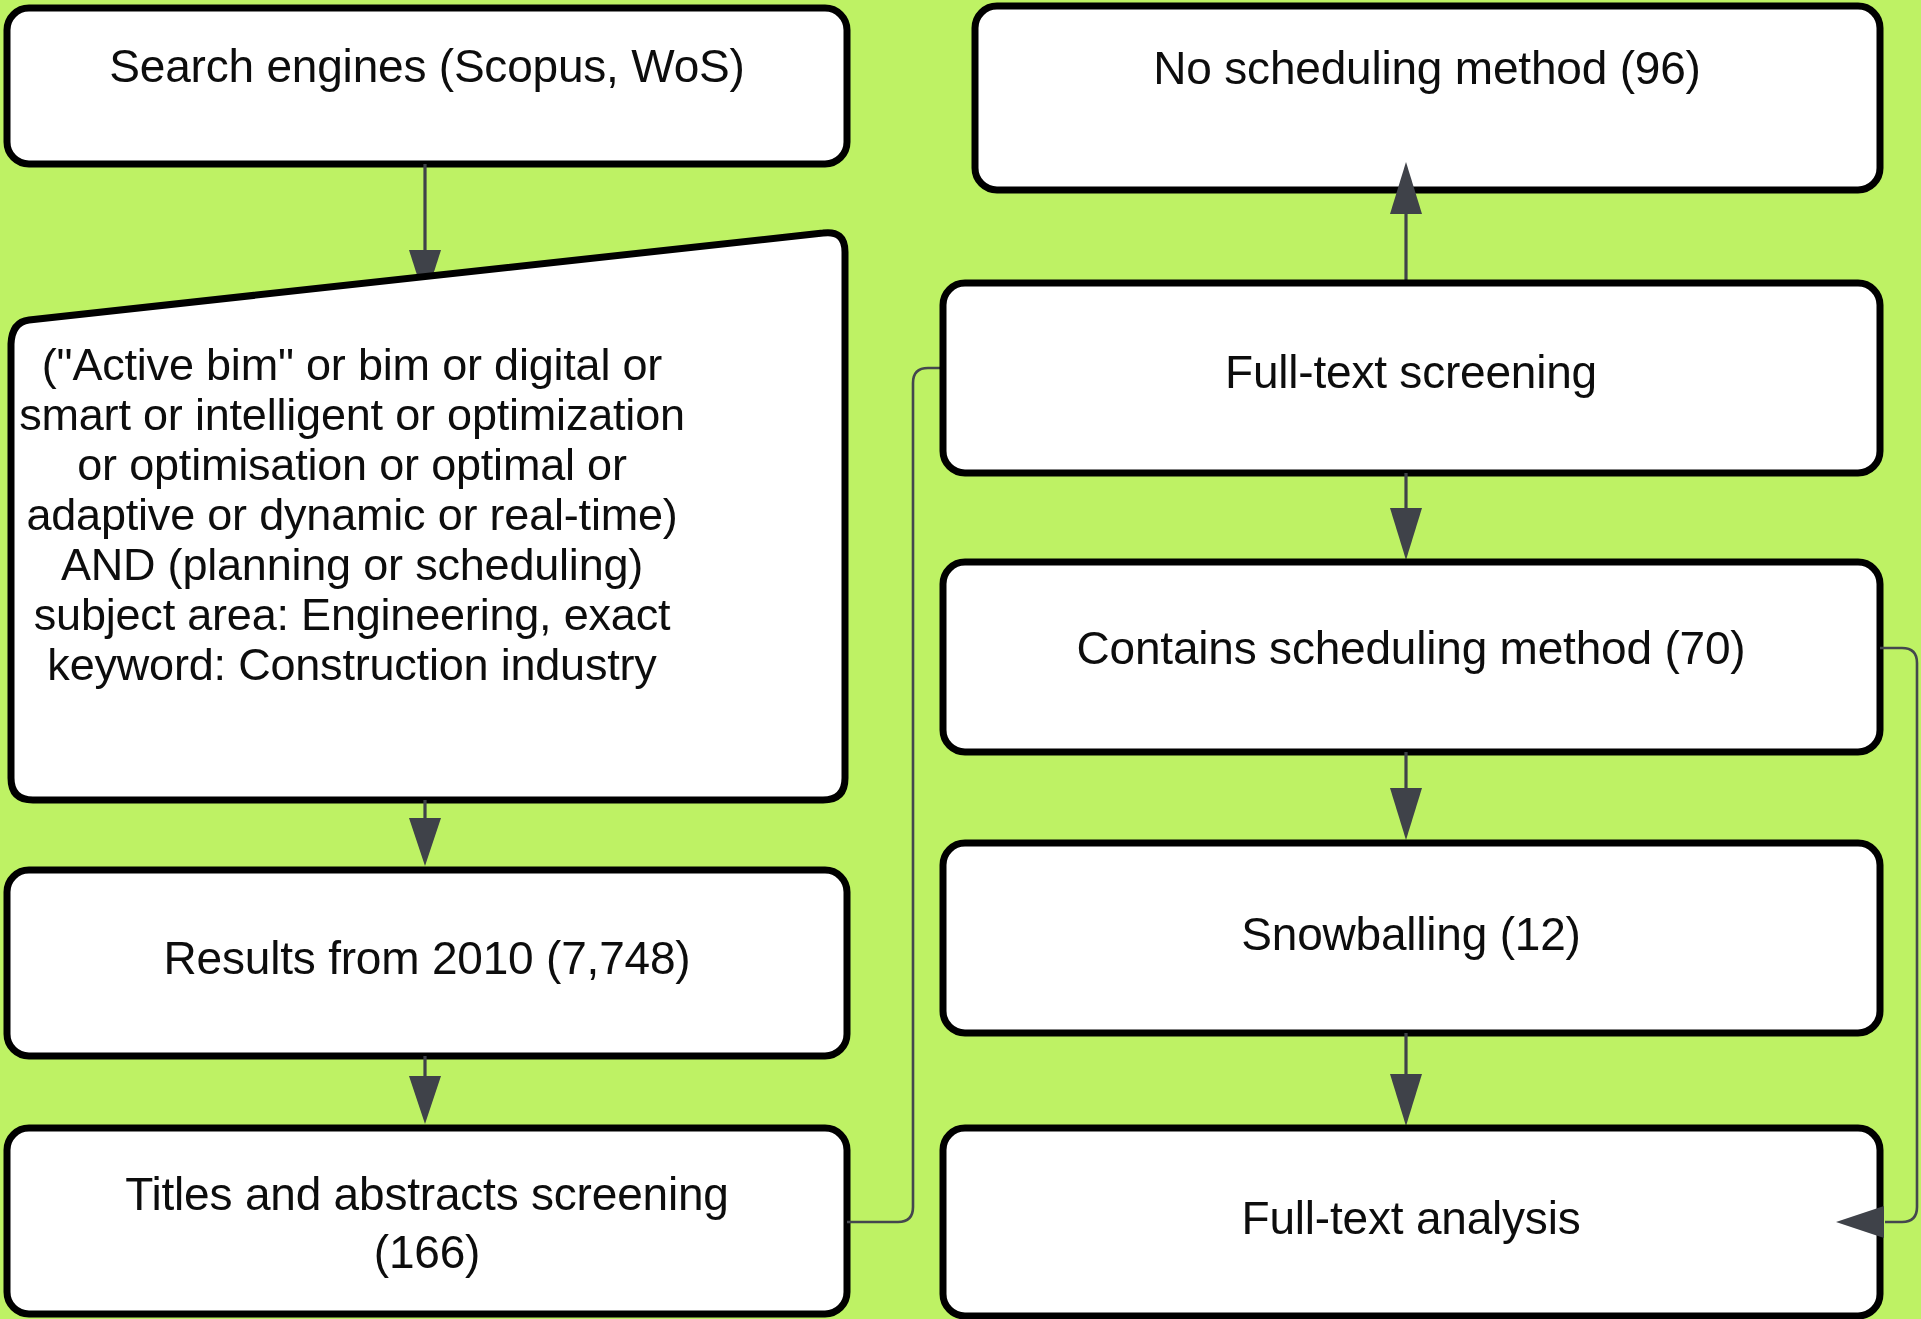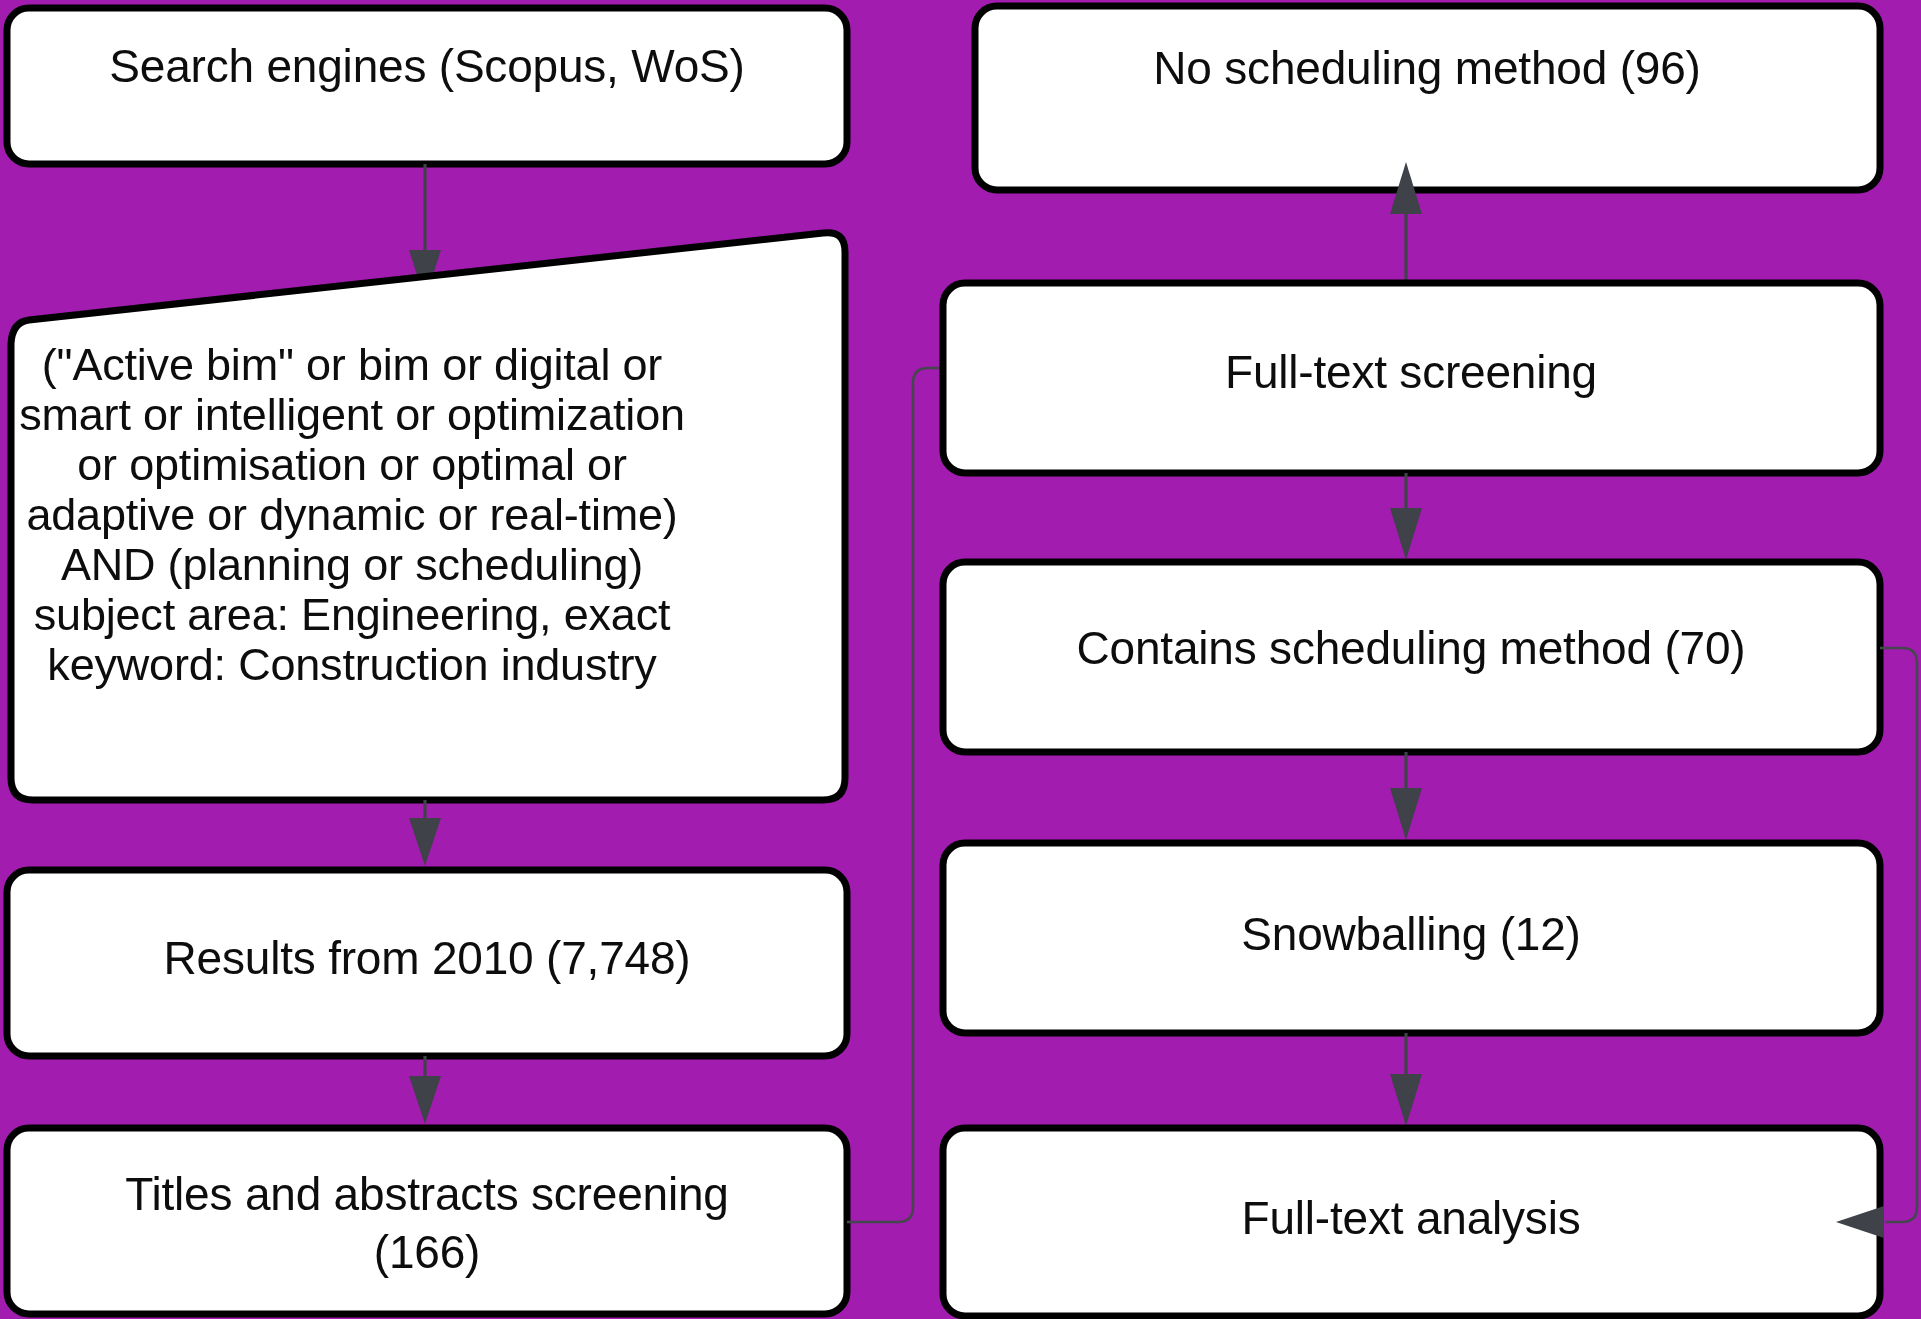--- a/index.html
+++ b/index.html
@@ -4,21 +4,21 @@
 <style>
   html, body {
     margin: 0;
     padding: 0;
     background: #ffffff;
   }
   #flowchart-root {
     position: relative;
     width: 1921px;
     height: 1319px;
-    background: #a21caf;
+    background: #bef264;
     font-family: "Liberation Sans", sans-serif;
     overflow: hidden;
   }
   svg.diagram {
     display: block;
     width: 1921px;
     height: 1319px;
   }
   .node-shape {
     fill: #ffffff;

